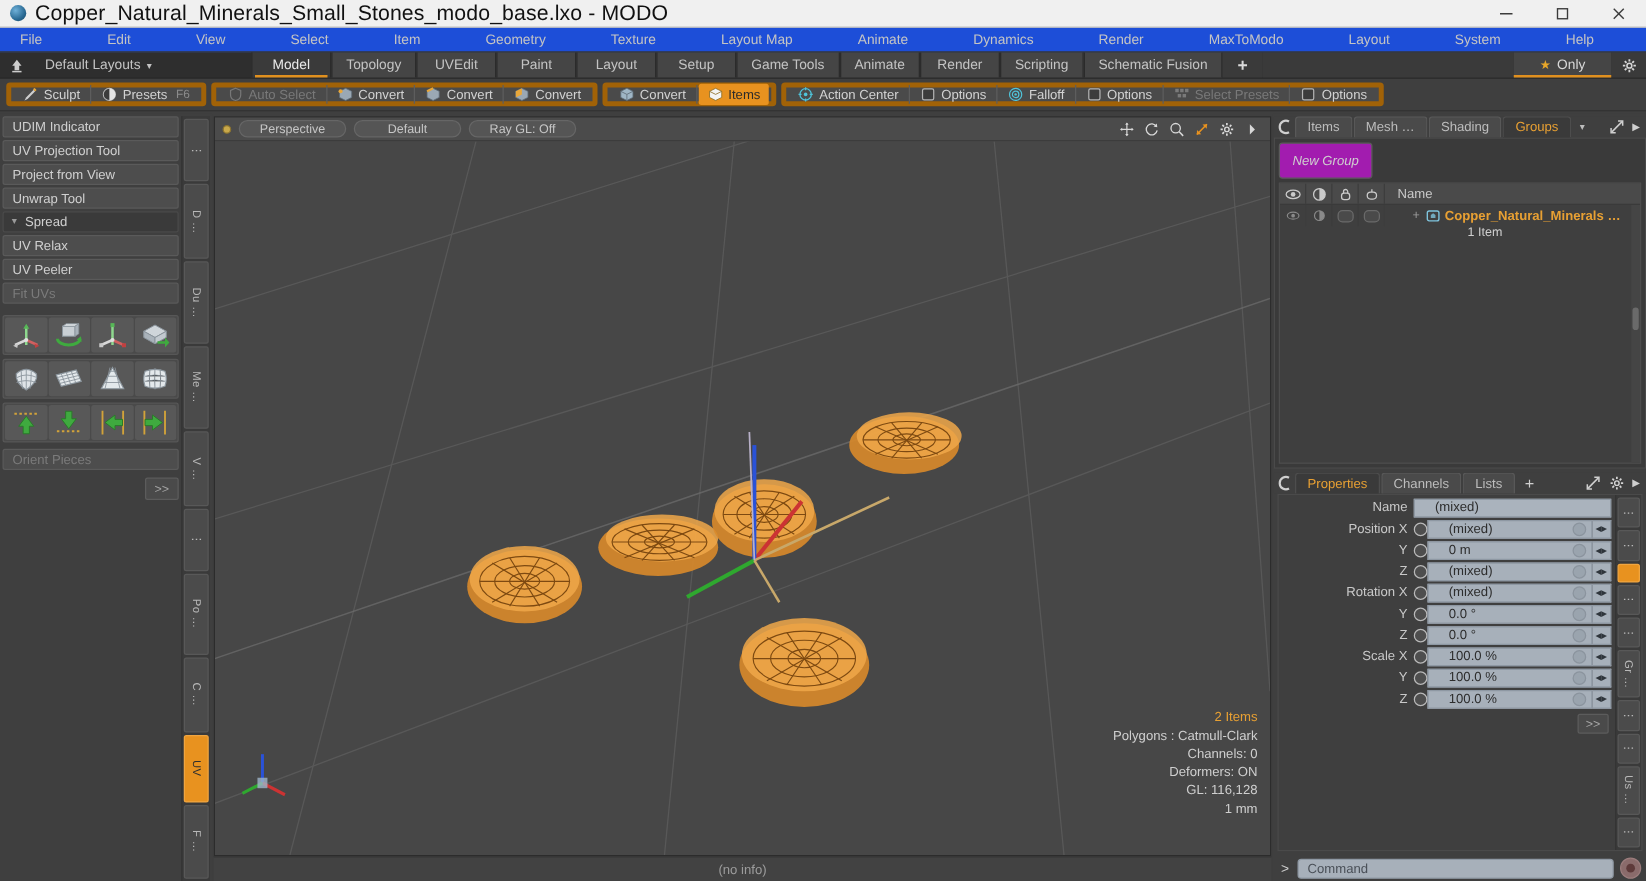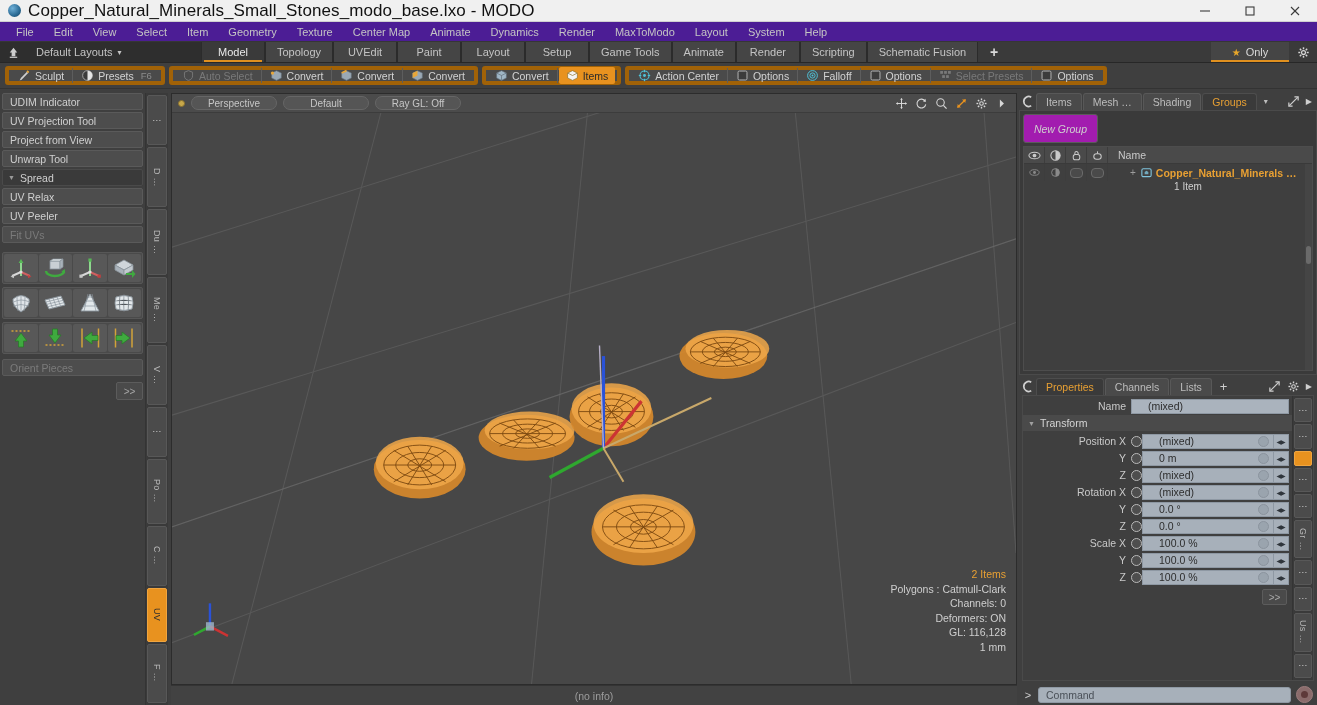--- a/index.html
+++ b/index.html
@@ -28,22 +28,22 @@
   .title-text { font-size: 17px; color: #111; letter-spacing: .1px; }
   .winbtns { position: absolute; right: 0; top: 0; height: 22px; display: flex; }
   .winbtn {
     width: 45px; height: 22px; display: flex; align-items: center; justify-content: center;
     color: #3b3b3b; font-size: 13px;
   }
   .winbtn svg { display: block; }
 
   
   .menubar {
-    height: 20px; background: #4c1d95; display: flex; align-items: flex-start;
-    padding-left: 6px; border-bottom: 1px solid #363636;
+    height: 20px; background: #1d4ed8; display: flex; align-items: flex-start;
+    padding-left: 6px; border-bottom: 1px solid #363636; gap: 32px;
   }
   .menuitem { padding: 0 10px; line-height: 20px; color: #c4c4c4; font-size: 11px; }
 
   
   .layoutbar {
     height: 21px; background: #2e2e2e; display: flex; align-items: stretch;
     border-bottom: 1px solid #272727;
   }
   .lb-home {
     width: 26px; display: flex; align-items: center; justify-content: center;
@@ -277,21 +277,21 @@
   </div>
 
   <div class="menubar" id="menubar">
       <div class="menuitem">File</div>
       <div class="menuitem">Edit</div>
       <div class="menuitem">View</div>
       <div class="menuitem">Select</div>
       <div class="menuitem">Item</div>
       <div class="menuitem">Geometry</div>
       <div class="menuitem">Texture</div>
-      <div class="menuitem">Center Map</div>
+      <div class="menuitem">Layout Map</div>
       <div class="menuitem">Animate</div>
       <div class="menuitem">Dynamics</div>
       <div class="menuitem">Render</div>
       <div class="menuitem">MaxToModo</div>
       <div class="menuitem">Layout</div>
       <div class="menuitem">System</div>
       <div class="menuitem">Help</div>
     </div>
 
   <div class="layoutbar">
@@ -988,24 +988,20 @@
             <span style="color:#cfcfcf;font-size:8px;">▶</span>
           </div>
         </div>
 
         <div class="prop-body">
           <div class="prop-main">
             <div class="prow">
               <span class="plabel">Name</span>
               <span class="pfield name">(mixed)</span>
             </div>
-            <div class="psection">
-              <span class="tri">▼</span>
-              <span>Transform</span>
-            </div>
             <div id="prop-rows">
                 <div class="prow">
                   <span class="plabel">Position X</span>
                   <span class="pradio"></span>
                   <span class="pfield">(mixed)<span class="knob"></span></span>
                   <span class="pspin" style="font-size: 6px;">◀▶</span>
                 </div>
                 <div class="prow">
                   <span class="plabel">Y</span>
                   <span class="pradio"></span>

